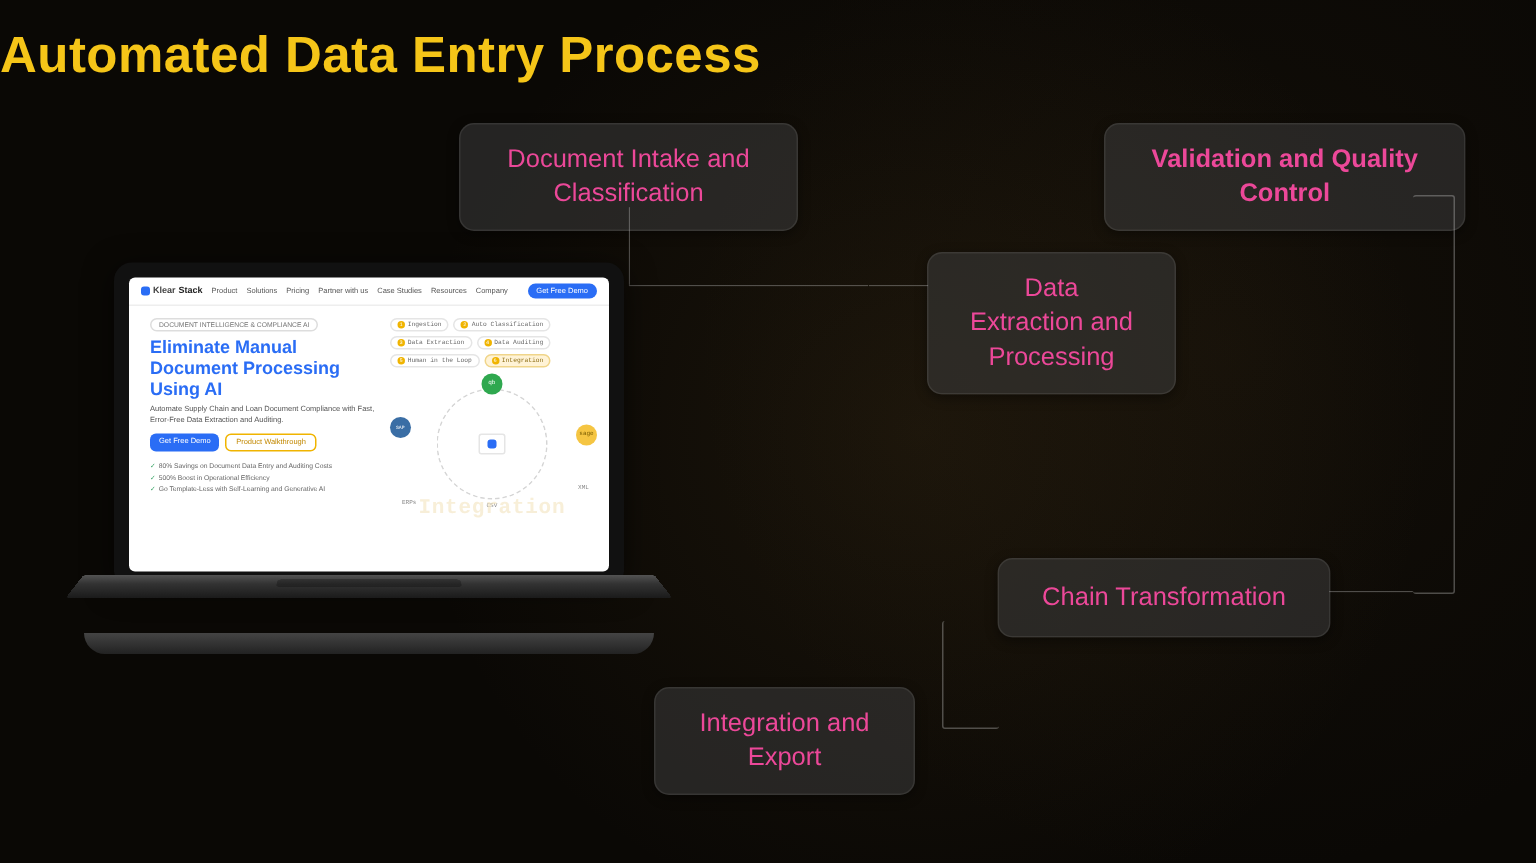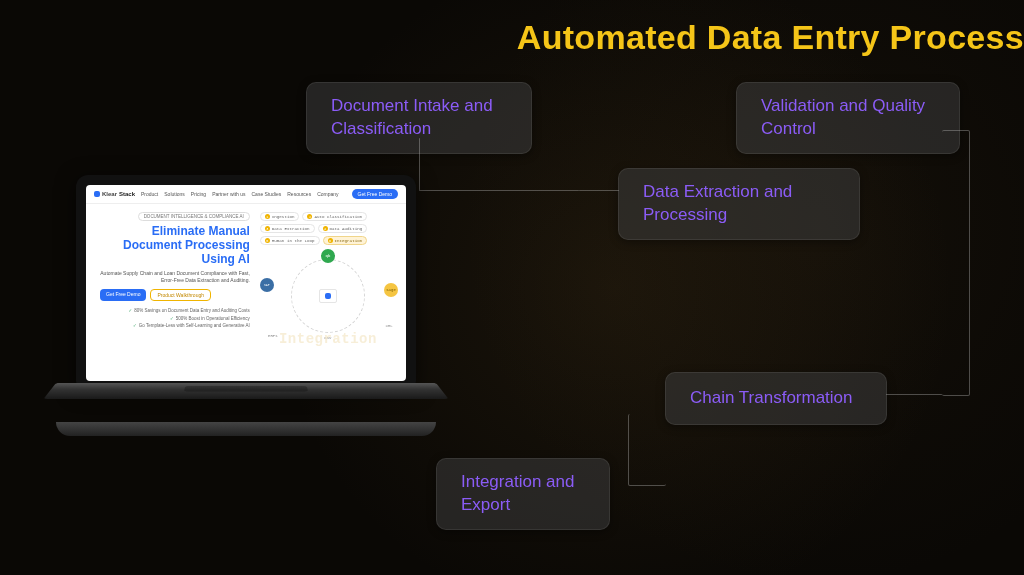--- a/index.html
+++ b/index.html
@@ -14,36 +14,37 @@
     font-family: -apple-system, BlinkMacSystemFont, "Segoe UI", sans-serif;
     position: relative;
     overflow: hidden;
   }
 
   .title {
     position: absolute;
     top: 18px;
     left: 0;
     width: 100%;
-    text-align: right;
+    text-align: left;
     font-size: 34px;
     font-weight: 700;
     color: #f5c518;
     letter-spacing: 0.3px;
   }
 
   .process-box {
     position: absolute;
     background: rgba(60,60,60,0.55);
     border: 1px solid rgba(255,255,255,0.08);
     border-radius: 10px;
     padding: 12px 24px;
-    color: #8b5cf6;
+    color: #ec4899;
     font-size: 17px;
     line-height: 1.35;
+    text-align: center;
     box-shadow: 0 2px 8px rgba(0,0,0,0.4);
   }
 
   .connector {
     position: absolute;
     border: 1px solid rgba(200,200,200,0.35);
     border-radius: 2px;
   }
 
   
@@ -96,21 +97,20 @@
     background: rgba(0,0,0,0.25);
     border-radius: 4px;
   }
 
   
   .site {
     position: absolute;
     inset: 0;
     font-size: 5.5px;
     color: #444;
-    text-align: right;
   }
   .site-nav {
     display: flex;
     align-items: center;
     gap: 6px;
     padding: 4px 8px;
     border-bottom: 1px solid #eee;
     font-size: 5px;
   }
   .site-logo {
@@ -250,23 +250,23 @@
     letter-spacing: 0.5px;
   }
 </style>
 </head>
 <body>
 
 <h1 class="title">Automated Data Entry Process</h1>
 
 <div class="process-box" style="left:306px; top:82px; width:226px;">Document Intake and Classification</div>
 
-<div class="process-box" style="left:736px; top:82px; width:224px;">Validation and Quality Control</div>
-
-<div class="process-box" style="left:618px; top:168px; width:242px;">Data Extraction and Processing</div>
+<div class="process-box" style="left:736px; top:82px; width:241px;font-weight:bold;">Validation and Quality Control</div>
+
+<div class="process-box" style="left:618px; top:168px; width:166px;">Data Extraction and Processing</div>
 
 <div class="process-box" style="left:665px; top:372px; width:222px; padding:14px 24px;">Chain Transformation</div>
 
 <div class="process-box" style="left:436px; top:458px; width:174px;">Integration and Export</div>
 
 <div class="connector" style="left:419px; top:138px; width:0; height:52px; border-width:0 0 0 1px;"></div>
 <div class="connector" style="left:419px; top:190px; width:160px; height:0; border-width:1px 0 0 0;"></div>
 <div class="connector" style="left:579px; top:190px; width:40px; height:0; border-width:1px 0 0 0;"></div>
 
 <div class="connector" style="left:942px; top:130px; width:28px; height:266px; border-width:1px 1px 1px 0; border-left:none;"></div>

